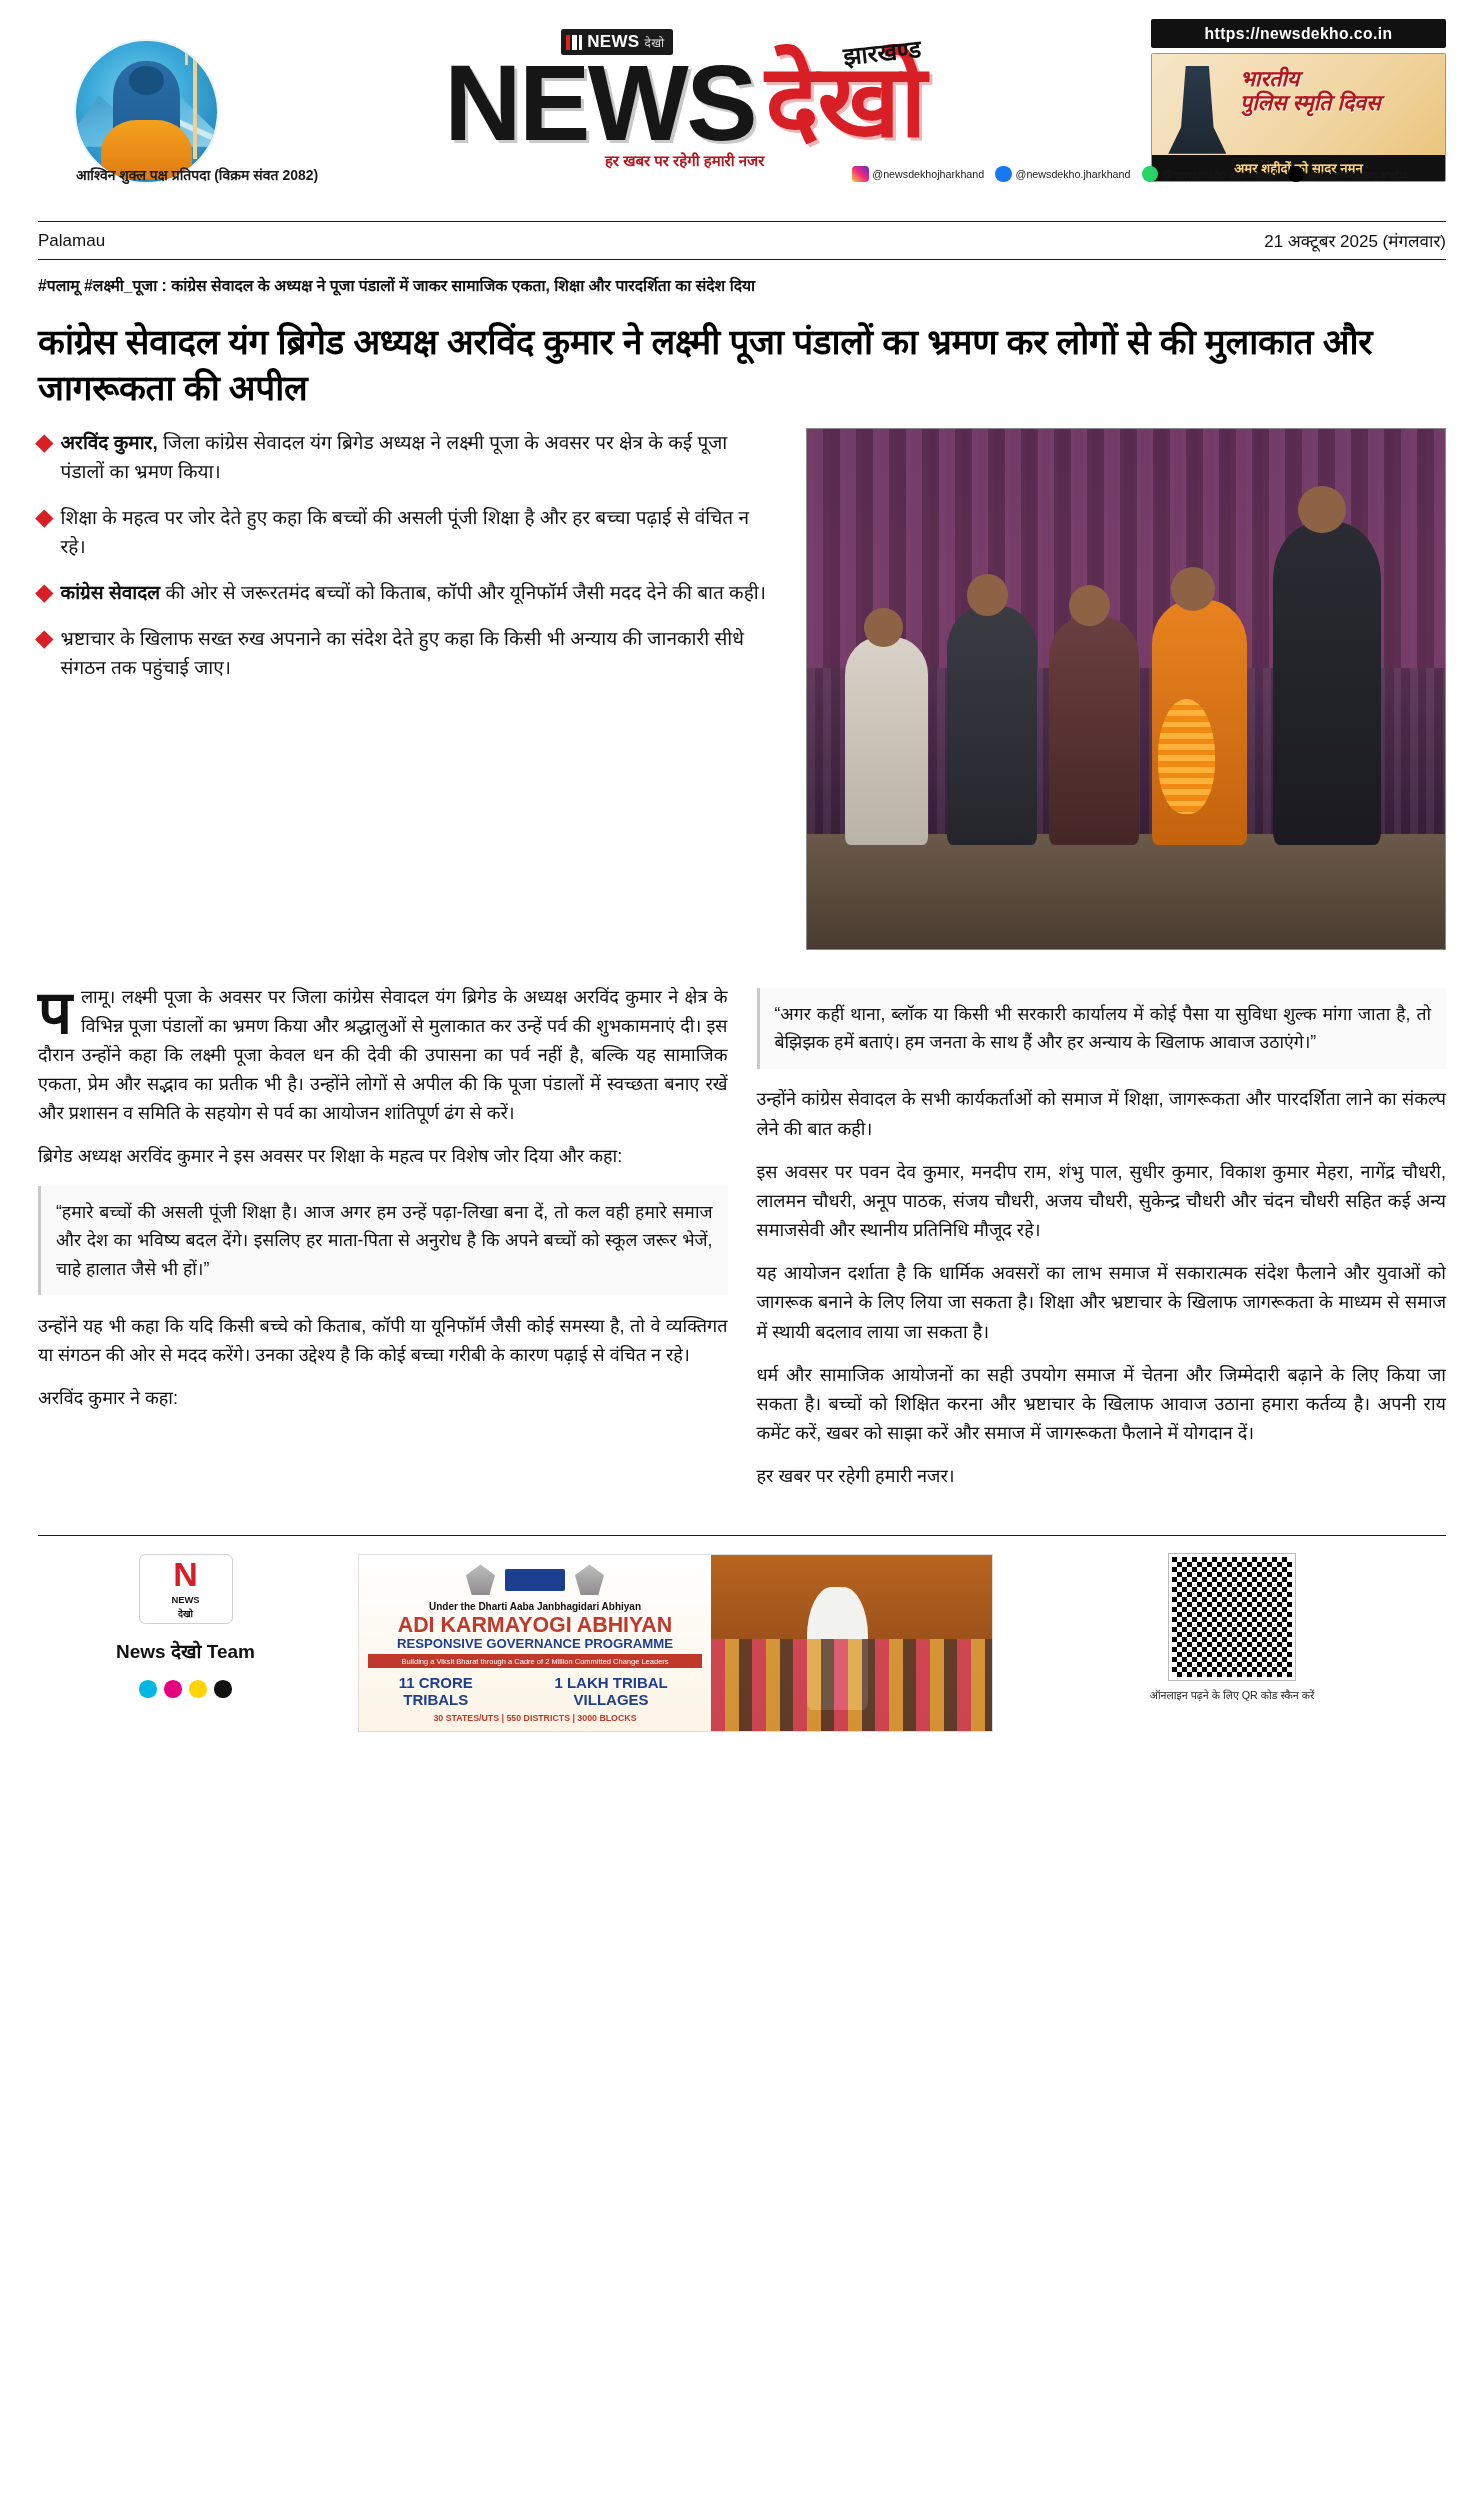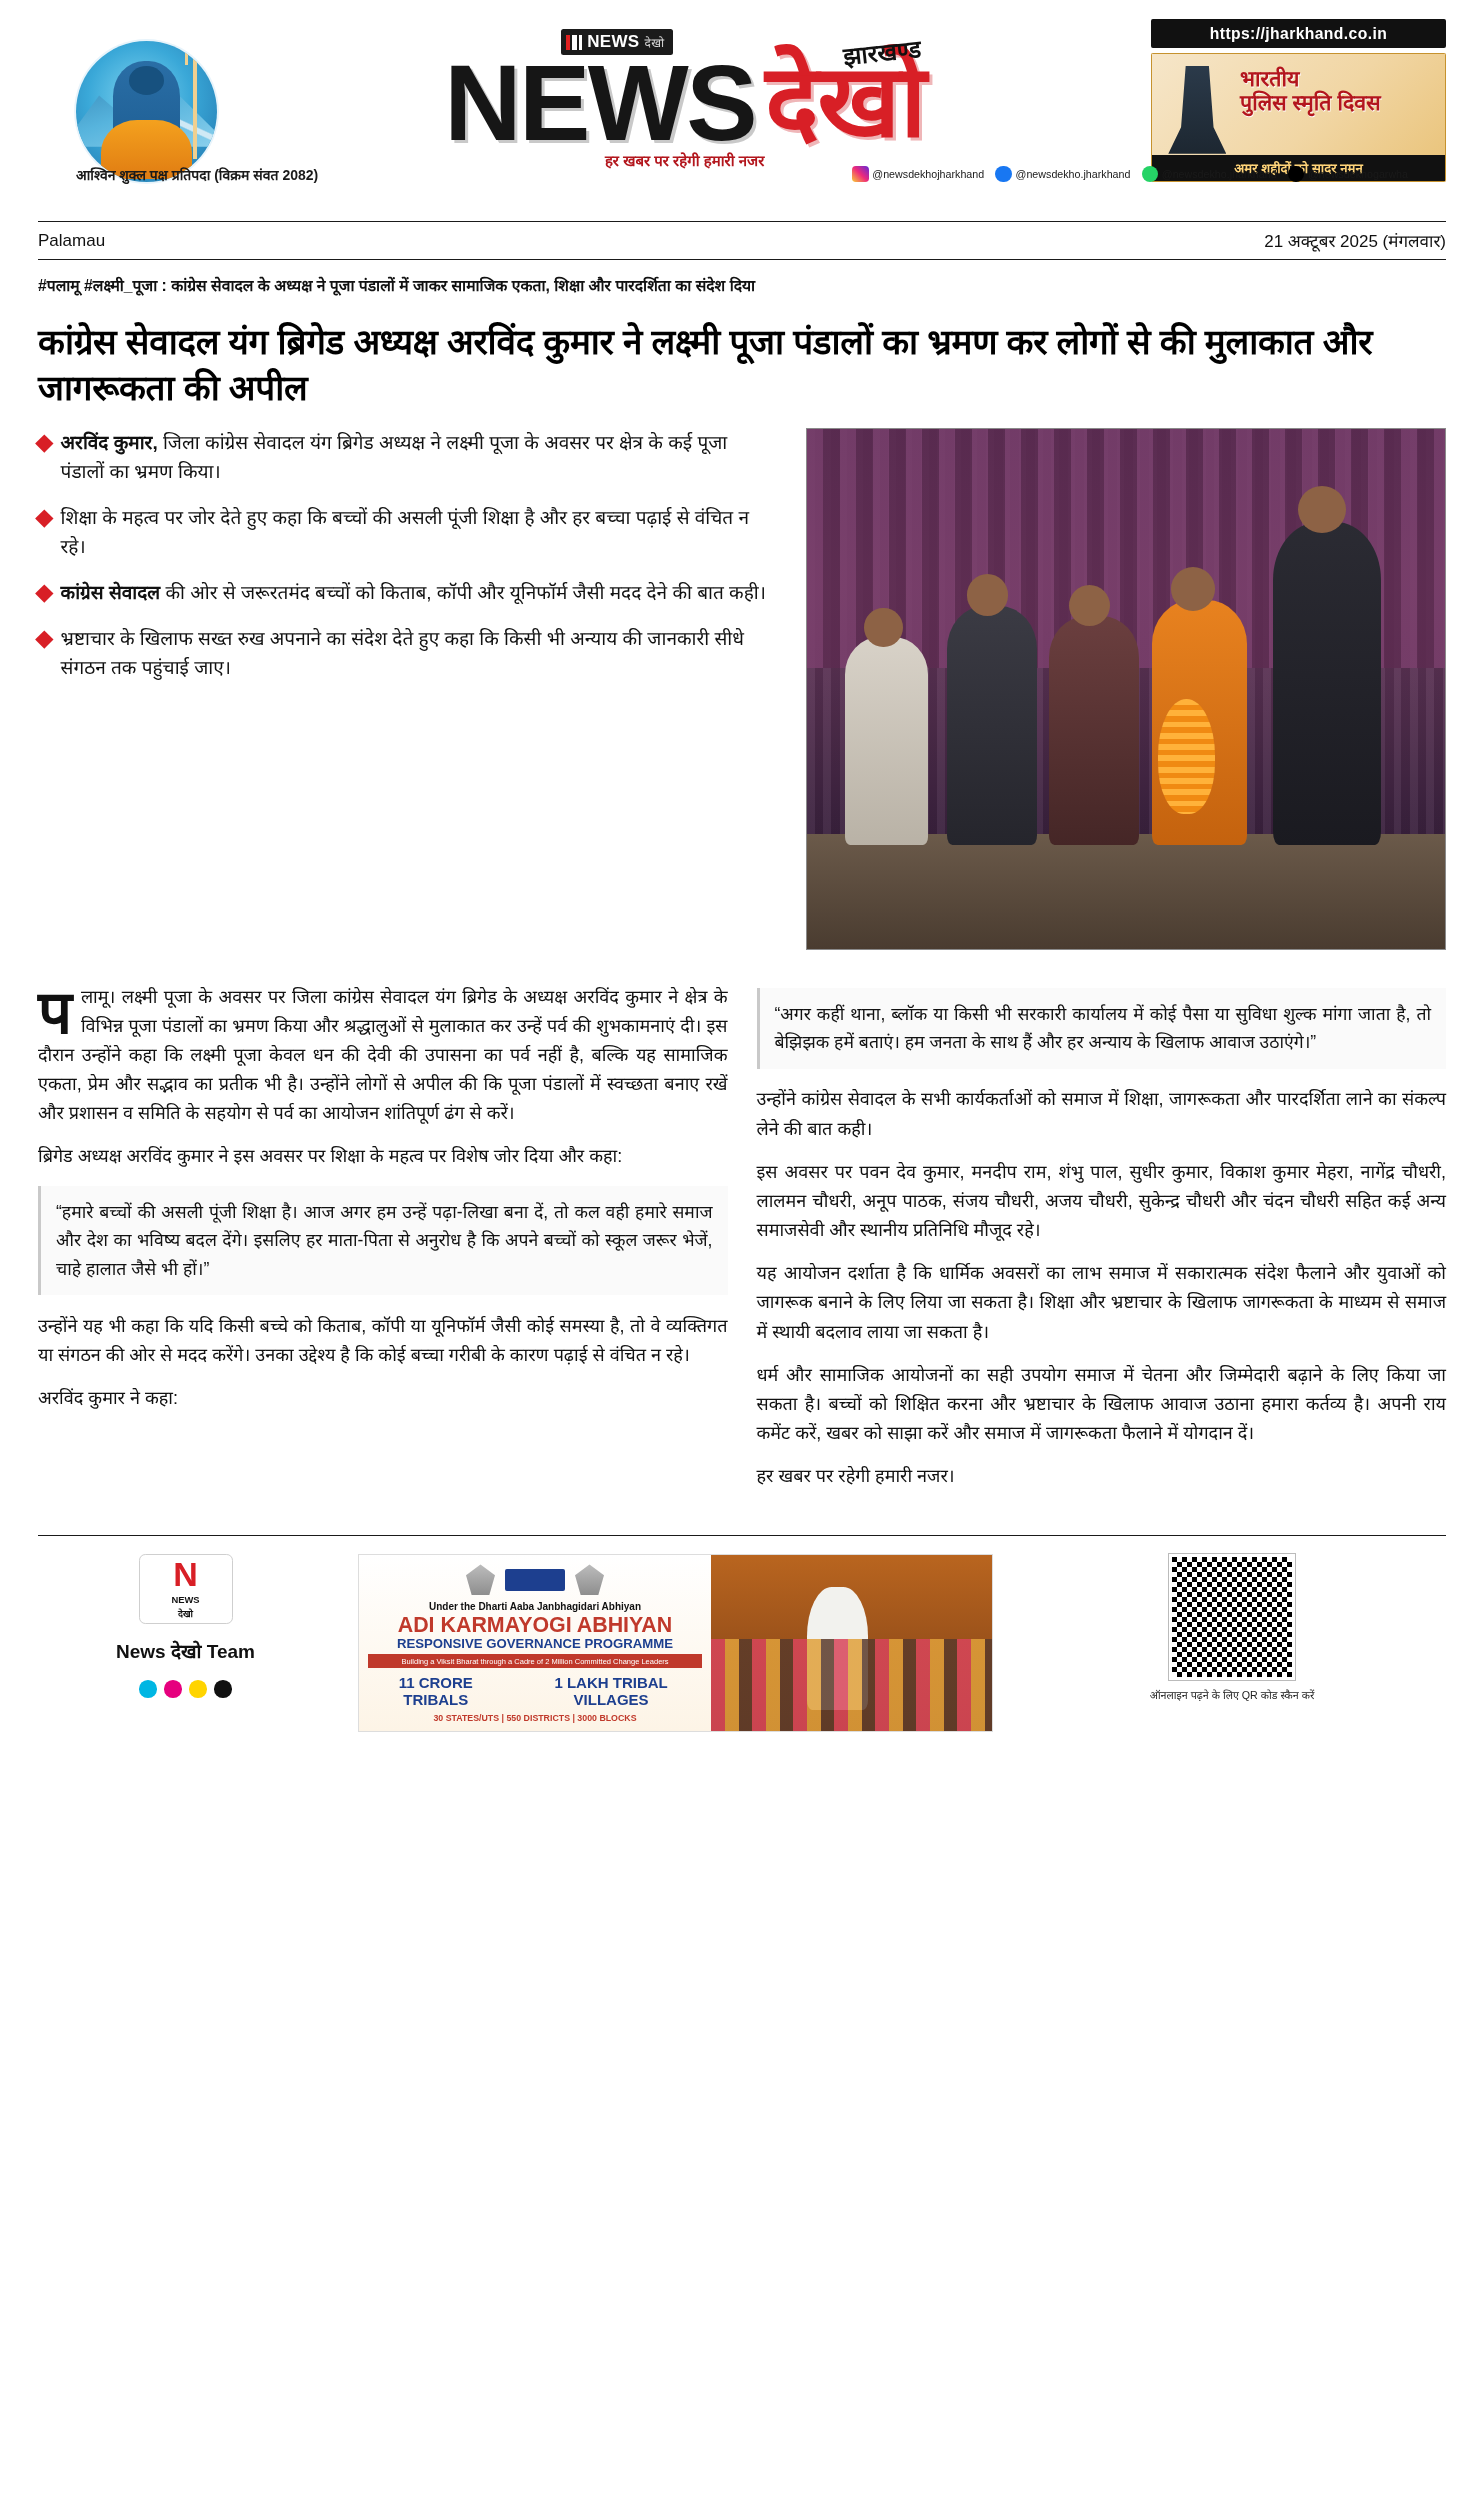--- a/index.html
+++ b/index.html
@@ -171,21 +171,21 @@
     position: absolute; left: 16.3px; top: 11.3px;
     width: 58px; height: 88px;
     background: linear-gradient(180deg, #2b3a4a 0%, #1d2731 100%);
     clip-path: polygon(30% 0, 70% 0, 78% 70%, 100% 100%, 0 100%, 22% 70%);
   }
   .police-banner .bt {
     position: absolute; left: 88px; top: 14px; right: 8.8px;
     color: #b3161d; font-weight: bold; font-size: 21.4px; line-height: 1.12;
     text-shadow: 0.6px 0.6px 0 #fff;
   }
-  .police-banner .bt span { display: block; }
+  .police-banner .bt span { display: block; font-style: italic; }
   .police-banner .bb {
     position: absolute; left: 0; right: 0; bottom: 0;
     background: #111; color: #ffd479;
     font-size: 13.2px; text-align: center; padding: 4.4px 0; font-weight: bold;
   }
 
   .mast-date {
     position: absolute;
     left: 38px; bottom: 33px;
     font-size: 14px;
@@ -421,21 +421,21 @@
         <div class="logo-news">NEWS</div>
         <div class="logo-dekho-wrap">
           <div class="logo-jhar">झारखण्ड</div>
           <div class="logo-dekho">देखो</div>
         </div>
       </div>
       <div class="logo-tag">हर खबर पर रहेगी हमारी नजर</div>
     </div>
 
     <div class="mast-right">
-      <div class="url-bar">https://jharkhand.co.in</div>
+      <div class="url-bar">https://newsdekho.co.in</div>
       <div class="police-banner">
         <div class="stat"></div>
         <div class="bt">
           <span>भारतीय</span>
           <span>पुलिस स्मृति दिवस</span>
         </div>
         <div class="bb">अमर शहीदों को सादर नमन</div>
       </div>
     </div>
 

